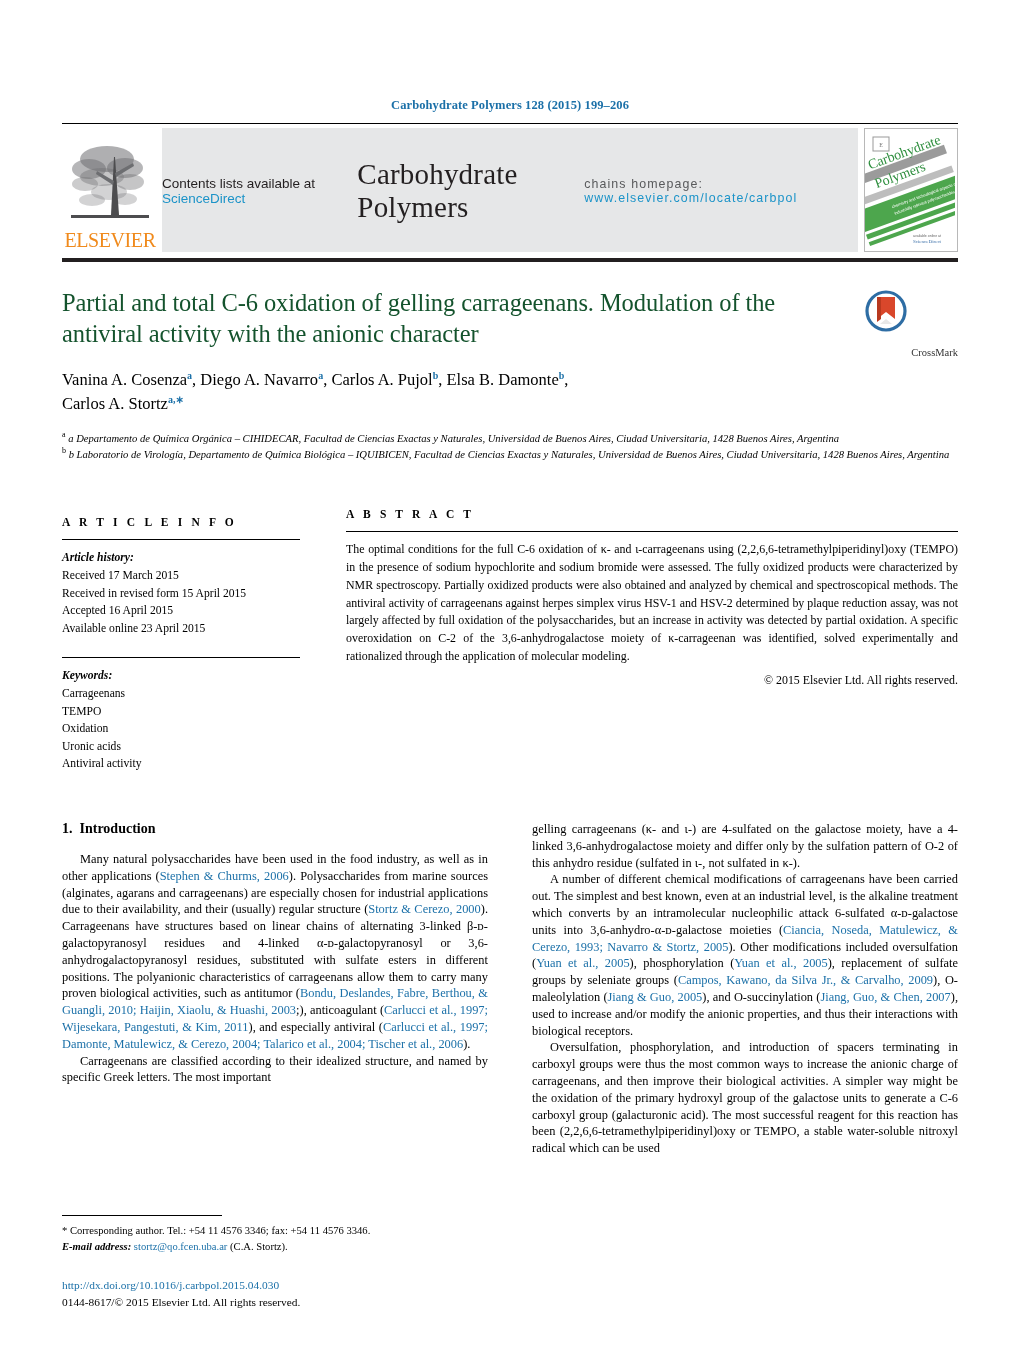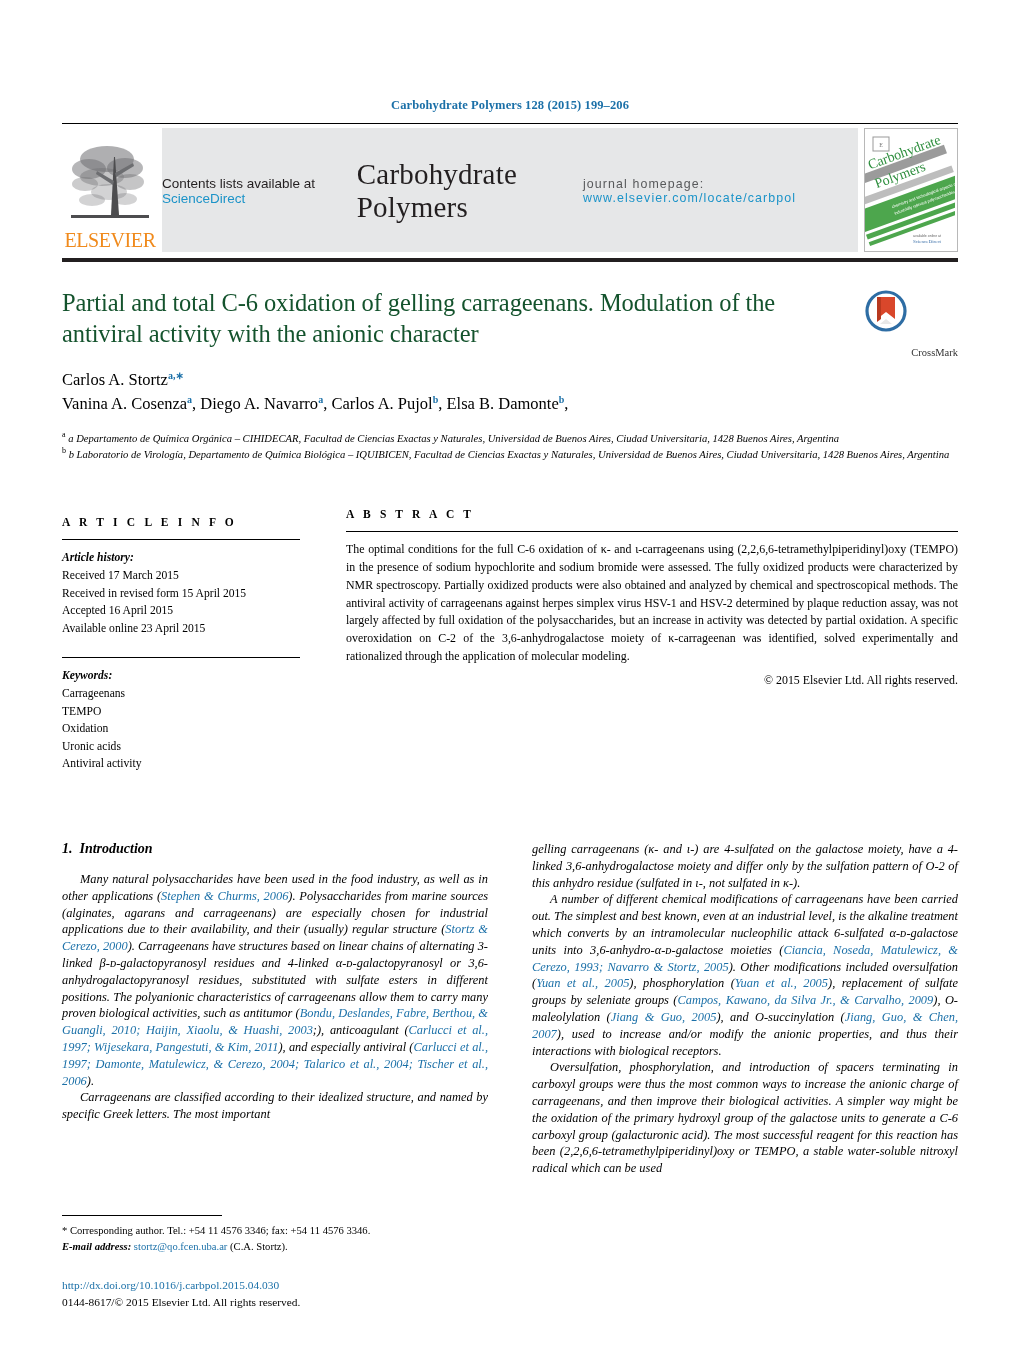--- a/index.html
+++ b/index.html
@@ -208,23 +208,22 @@
   .copyright {
     text-align: right;
     font-family: "Liberation Serif", serif;
     font-size: 11.9px;
     margin-top: 8px;
   }
 
   
   .body-cols {
     display: flex;
-    margin-top: 68px;
+    margin-top: 48px;
     gap: 44px;
-    font-style: italic;
   }
   .bcol { flex: 1 1 0; min-width: 0; }
   h2.sec-title {
     font-family: "Liberation Serif", serif;
     font-size: 14px;
     font-weight: bold;
     margin: 0 0 14px 0;
   }
   .para {
     font-family: "Liberation Serif", serif;
@@ -300,21 +299,21 @@
       </svg>
       <div class="elsevier-word">ELSEVIER</div>
     </div>
 
     <div class="banner-center">
       <div class="contents-line">
         <span>Contents lists available at </span><span class="sd">ScienceDirect</span>
       </div>
       <div class="journal-name">Carbohydrate Polymers</div>
       <div class="homepage-line">
-        <span>journal homepage: </span><span class="url">www.elsevier.com/locate/carbpol</span>
+        <span>chains homepage: </span><span class="url">www.elsevier.com/locate/carbpol</span>
       </div>
     </div>
 
     <div class="cover-thumb">
       <svg width="90" height="122" viewBox="0 0 90 122">
         <rect x="0" y="0" width="90" height="122" fill="#ffffff"></rect>
         <rect x="8" y="8" width="16" height="14" fill="none" stroke="#999" stroke-width="1"></rect>
         <text x="16" y="18" font-family="Liberation Serif, serif" font-size="6" fill="#777" text-anchor="middle">E</text>
         <g transform="rotate(-20 45 60)">
           <rect x="-12" y="30" width="104" height="9" fill="#9b9b9b"></rect>
@@ -332,22 +331,22 @@
       </svg>
     </div>
   </div>
 
   <div class="rule-under-banner"></div>
 
   <div class="title-block">
     <div class="title-main">
       <h1 class="article-title">Partial and total C-6 oxidation of gelling carrageenans. Modulation of the antiviral activity with the anionic character</h1>
       <div class="authors">
+        <div>Vanina A. Cosenza<sup>a</sup>, Diego A. Navarro<sup>a</sup>, Carlos A. Pujol<sup>b</sup>, Elsa B. Damonte<sup>b</sup>,</div>
         <div>Carlos A. Stortz<sup>a,<span style="color:#1b70a8">∗</span></sup></div>
-        <div>Vanina A. Cosenza<sup>a</sup>, Diego A. Navarro<sup>a</sup>, Carlos A. Pujol<sup>b</sup>, Elsa B. Damonte<sup>b</sup>,</div>
       </div>
     </div>
     <div class="crossmark">
       <svg width="42" height="42" viewBox="0 0 42 42">
         <circle cx="21" cy="21" r="19" fill="#ffffff" stroke="#2e6da4" stroke-width="3.2"></circle>
         <path d="M12 7 h18 v22 l-9 -7 l-9 7 Z" fill="#d9472b"></path>
         <path d="M12 7 h4 v22 l-4 3 Z" fill="#b8391f"></path>
         <path d="M15 34 l6 -5 l6 5 Z" fill="#e8e8e8"></path>
       </svg>
       <span class="crossmark-label">CrossMark</span>

